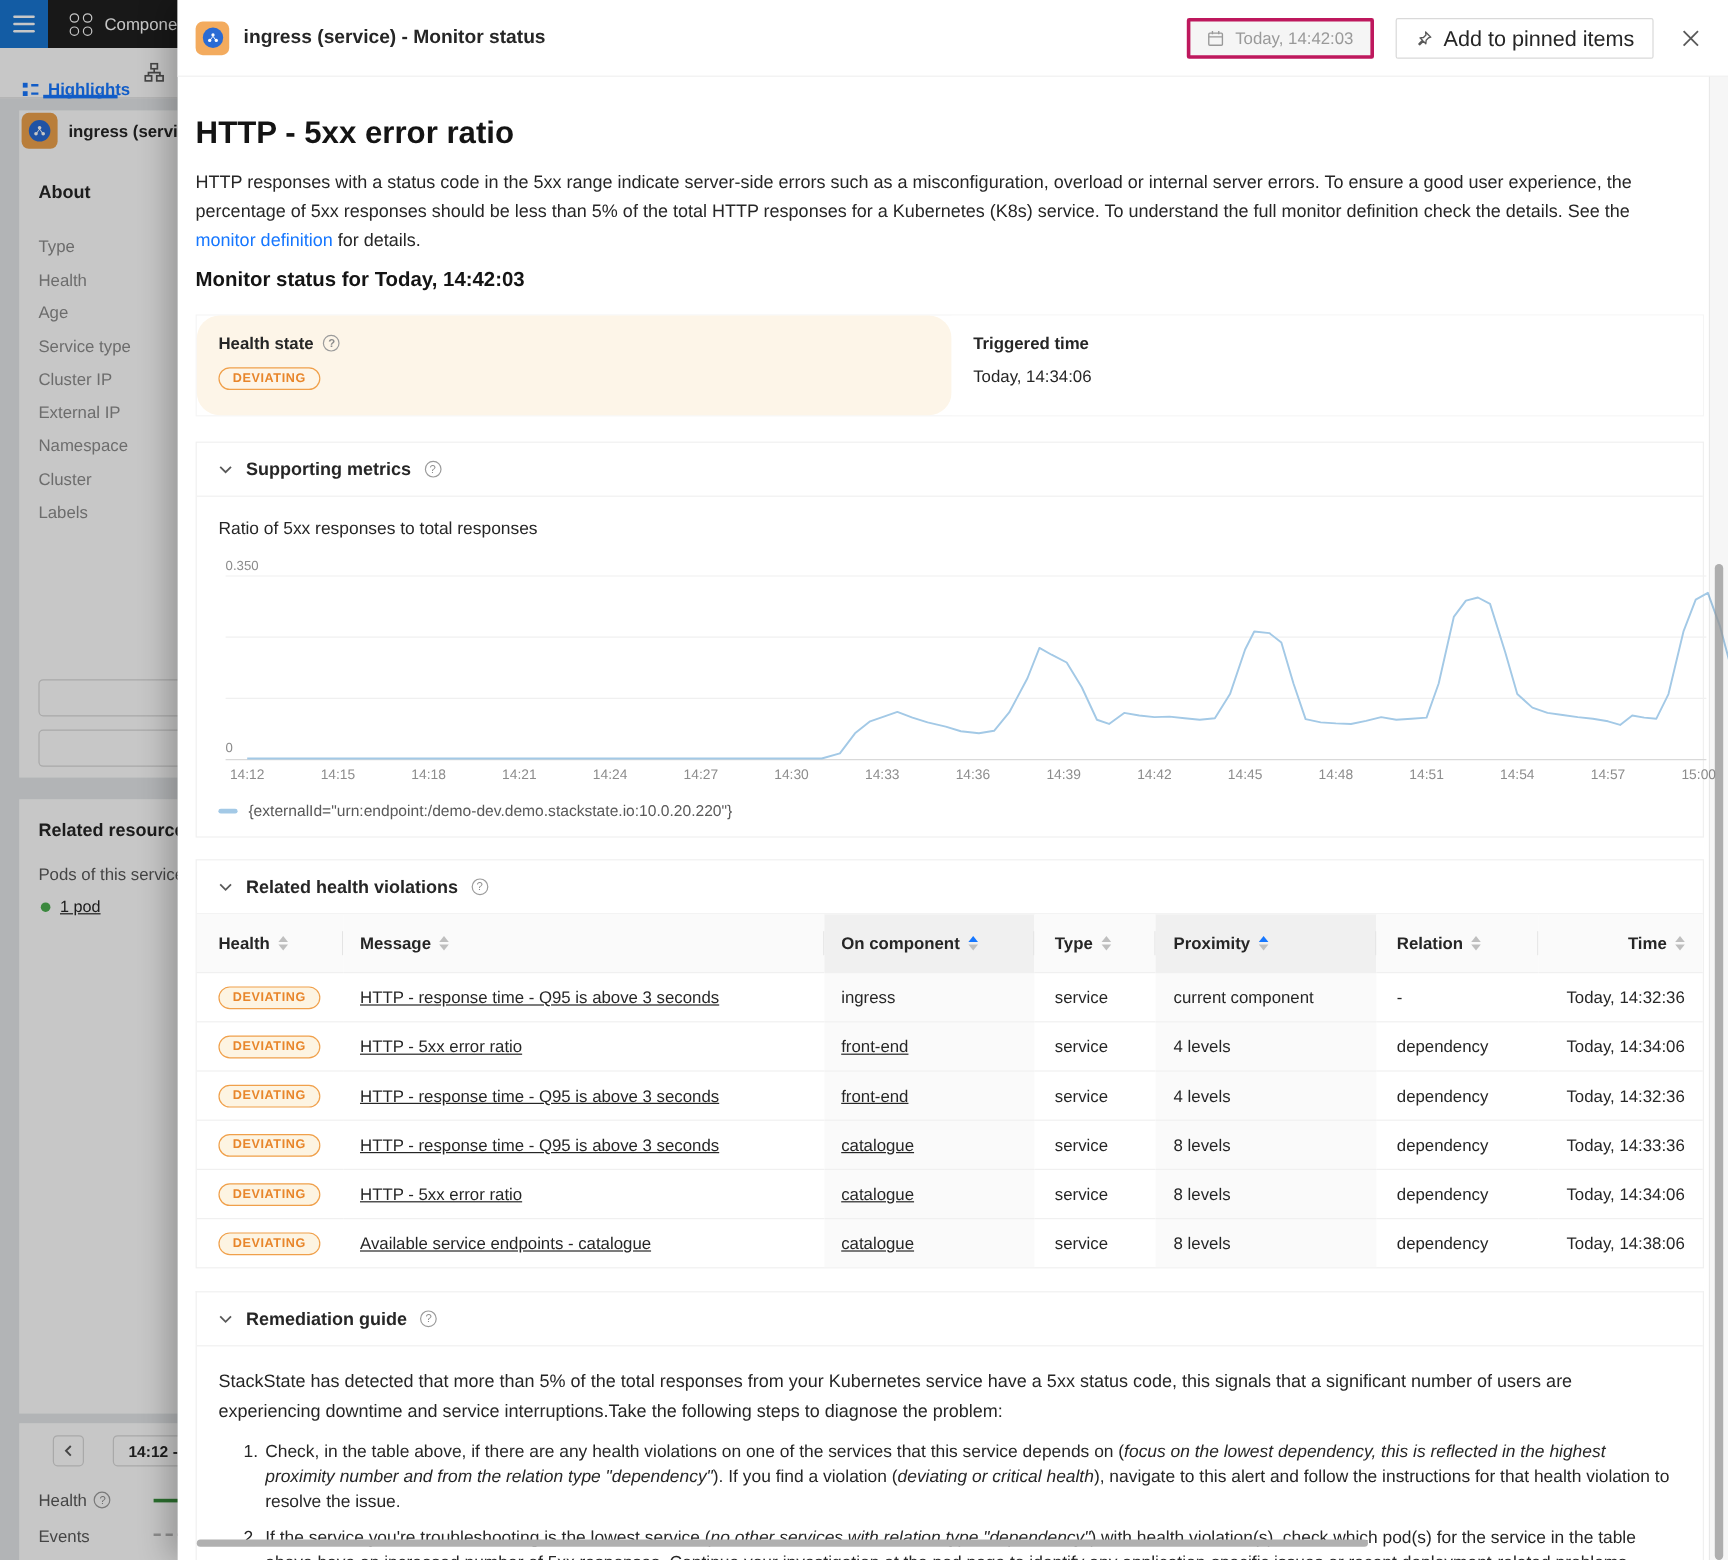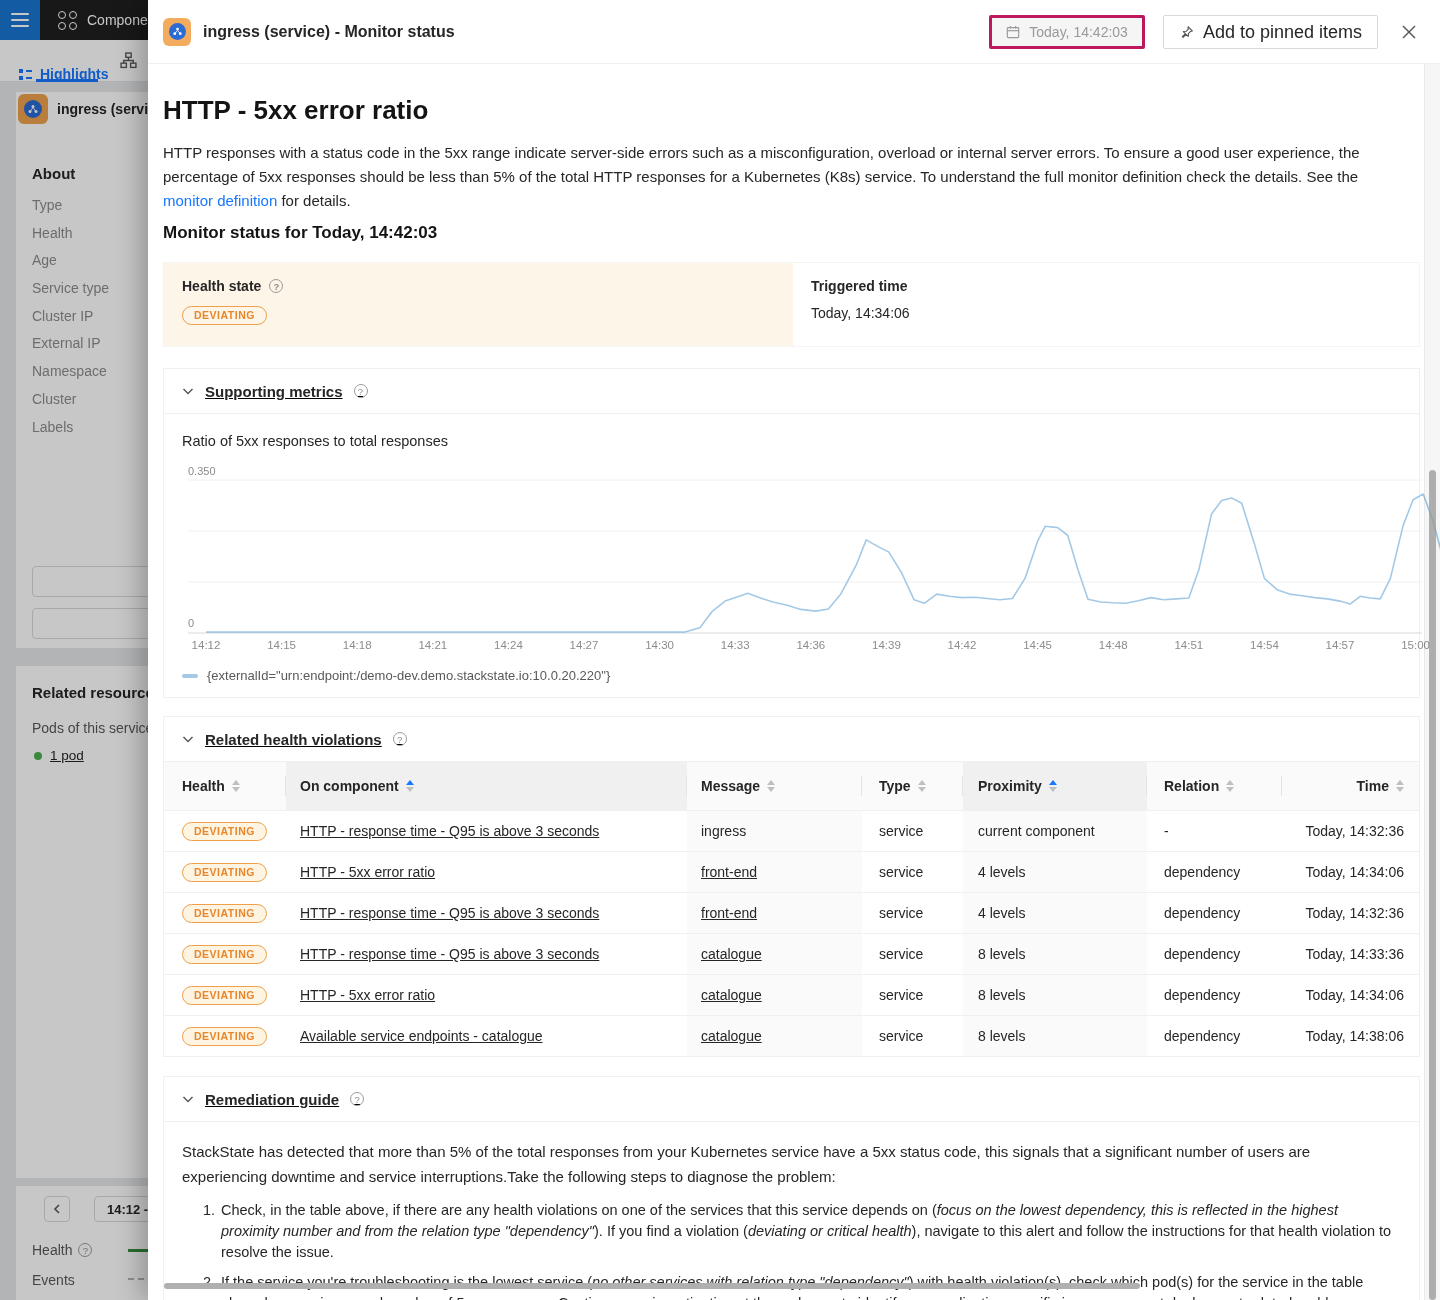--- a/index.html
+++ b/index.html
@@ -24,21 +24,21 @@
   .side-card { position:absolute; left:16px; width:132px; background:#fff; }
   #side-card-1 { top:92px; height:556px; }
   #side-card-2 { top:666px; height:512px; }
   #side-card-3 { top:1186px; height:114px; }
 
   .component-row { position:absolute; left:2px; top:2px; display:flex; align-items:center; gap:9px; }
   .comp-icon { width:30px; height:30px; border-radius:6px; background:#eda24c; display:flex; align-items:center; justify-content:center; }
   .comp-icon .circ { width:18px; height:18px; border-radius:50%; background:#2a6bd4; display:flex; align-items:center; justify-content:center; }
   .comp-name { font-size:14px; font-weight:700; color:#262626; white-space:nowrap; }
 
-  .about-title { position:absolute; left:16px; top:60px; font-size:15px; font-weight:700; color:#262626;margin-top:13px; }
+  .about-title { position:absolute; left:16px; top:60px; font-size:15px; font-weight:700; color:#262626; }
   .about-fields { position:absolute; left:16px; top:100px; }
   .about-field { height:27.7px; line-height:27.7px; font-size:14px; color:#8c8c8c; white-space:nowrap; }
 
   .side-box { position:absolute; left:16px; width:130px; height:31px; border:1px solid #d9d9d9; border-radius:4px; background:#fff; }
   #side-box-1 { top:474px; } #side-box-2 { top:516px; }
 
   .related-title { position:absolute; left:16px; top:18px; font-size:15px; font-weight:700; color:#262626; white-space:nowrap; }
   .related-sub { position:absolute; left:16px; top:54px; font-size:14px; color:#595959; white-space:nowrap; }
   .pod-row { position:absolute; left:18px; top:82px; display:flex; align-items:center; gap:8px; }
   .dot-green { width:8px; height:8px; border-radius:50%; background:#4caf50; }
@@ -66,29 +66,29 @@
   .date-btn { height:34px; padding:0 14px; background:#f5f5f5; border:3px solid #be185d; border-radius:2px; display:flex; align-items:center; gap:9px; font-size:14px; color:#999; cursor:not-allowed; }
   .pin-btn { height:34px; padding:0 15px; background:#fff; border:1px solid #d9d9d9; border-radius:2px; display:flex; align-items:center; gap:9px; font-size:18px; color:#262626; cursor:pointer; }
   .close-btn { width:22px; height:22px; display:flex; align-items:center; justify-content:center; cursor:pointer; margin-left:2px; }
 
   .m-h1 { position:absolute; left:15px; top:95px; font-size:26px; font-weight:700; color:#141414; }
   .m-desc { position:absolute; left:15px; top:141px; width:1243px; font-size:15px; line-height:24px; color:#262626; }
   .text-link { color:#1677ff; text-decoration:none; cursor:pointer; }
   .m-h2 { position:absolute; left:15px; top:223px; font-size:17px; font-weight:700; color:#141414; }
 
   .status-row { position:absolute; left:15px; top:262px; width:1257px; height:85px; display:flex; border:1px solid #f5f5f5; }
-  .health-panel { width:629px; background:#fdf5e8; padding:15px 18px; }
+  .health-panel { width:629px; background:#fdf5e8; padding:15px 18px;border-radius:19px; }
   .trigger-panel { flex:1; background:#fff; padding:15px 18px; }
   .panel-label { display:flex; align-items:center; gap:8px; font-size:14px; font-weight:700; color:#262626; }
   .badge { display:inline-block; border:1px solid #f0a04b; color:#e8862b; background:#fdf4e2; border-radius:10px; font-size:10.5px; font-weight:700; letter-spacing:0.5px; padding:2px 11px; line-height:13px;text-align:center; }
   .health-panel .badge { margin-top:12px; background:transparent; }
   .trigger-value { margin-top:11px; font-size:14px; color:#262626; }
 
   .card { position:absolute; left:15px; width:1257px; background:#fff; border:1px solid #f0f0f0; }
-  .card-header { height:45px; border-bottom:1px solid #f0f0f0; display:flex; align-items:center; gap:11px; padding-left:18px;text-decoration:underline; }
+  .card-header { height:45px; border-bottom:1px solid #f0f0f0; display:flex; align-items:center; gap:11px; padding-left:18px; }
   .card-title { font-size:15px; font-weight:700; color:#262626; }
   .chev { display:flex; cursor:pointer; }
 
   #metrics-card { top:368px; height:330px; overflow:visible; }
   .chart-title { position:absolute; left:18px; top:64px; font-size:14.5px; color:#262626; }
   .chart-wrap { position:absolute; left:14px; top:97px; width:1263px; height:190px; }
   .chart-wrap svg { overflow:visible; }
   .tick { font-size:11.5px; fill:#8c8c8c; text-anchor:middle; font-family:"Liberation Sans",sans-serif; }
   .ylab { font-size:11px; fill:#8c8c8c; text-anchor:start; font-family:"Liberation Sans",sans-serif; }
   .legend-row { position:absolute; left:18px; top:299px; display:flex; align-items:center; gap:9px; }
@@ -359,31 +359,31 @@
       </div>
       <div class="vtable">
         <div class="vrow">
             <div class="th c0">
               <span class="th-label">Health</span>
               <span class="sorter">
                 <span class="caret-up"></span>
                 <span class="caret-down"></span>
               </span>
             </div>
+            <div class="th c1">
+              <span class="th-label">Message</span>
+              <span class="sorter">
+                <span class="caret-up"></span>
+                <span class="caret-down"></span>
+              </span>
+            </div>
             <div class="th c2 sorted">
               <span class="th-label">On component</span>
               <span class="sorter">
                 <span class="caret-up on"></span>
-                <span class="caret-down"></span>
-              </span>
-            </div>
-            <div class="th c1">
-              <span class="th-label">Message</span>
-              <span class="sorter">
-                <span class="caret-up"></span>
                 <span class="caret-down"></span>
               </span>
             </div>
             <div class="th c3">
               <span class="th-label">Type</span>
               <span class="sorter">
                 <span class="caret-up"></span>
                 <span class="caret-down"></span>
               </span>
             </div>

